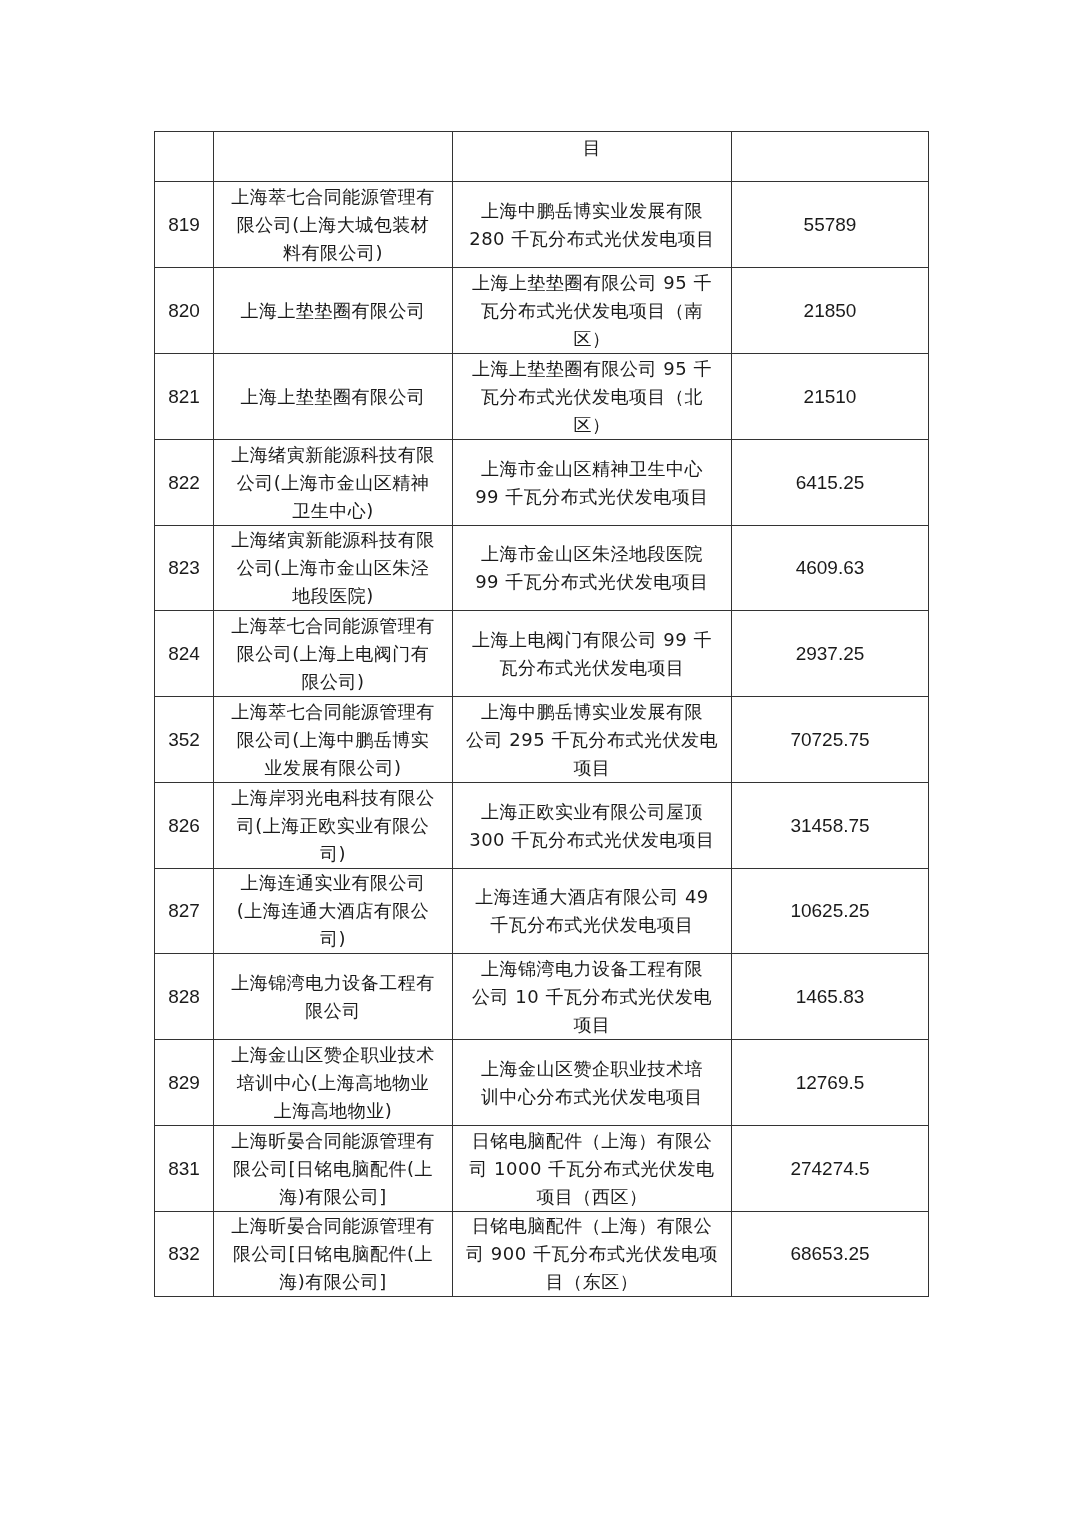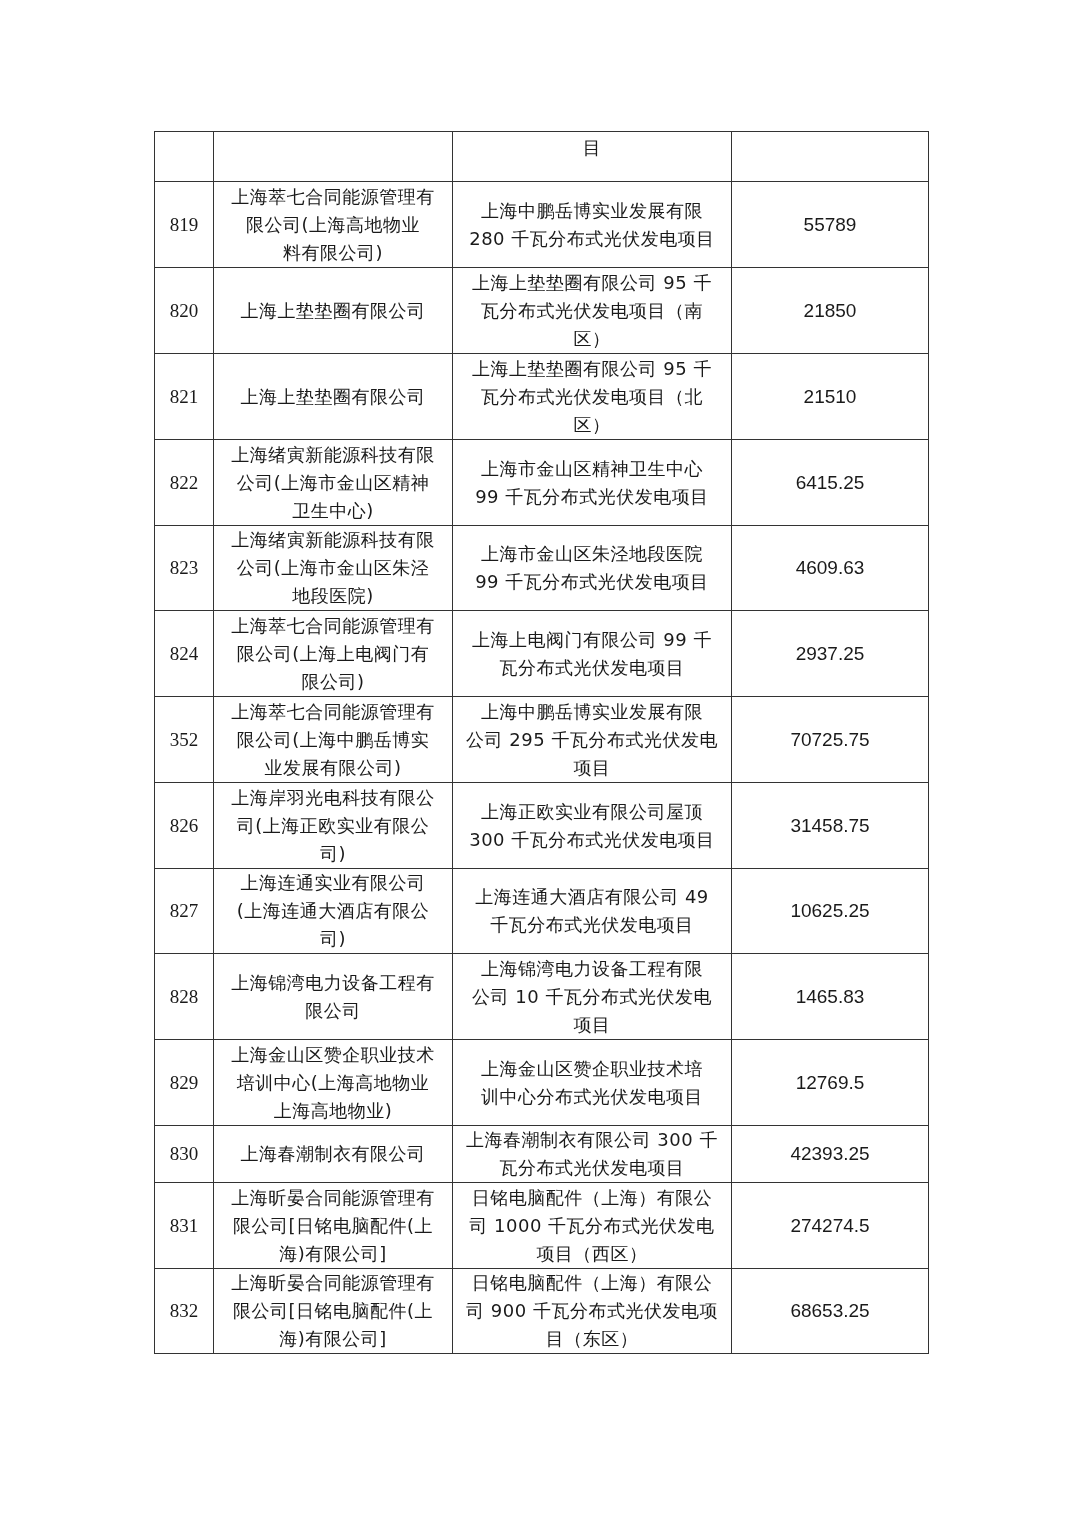--- a/index.html
+++ b/index.html
@@ -1,20 +1,20 @@
 <!DOCTYPE html>
 <html><head>
 <meta charset="utf-8">
 <style>
   html, body { margin:0; padding:0; background:#ffffff; }
   body { width:1080px; height:1528px; position:relative; font-family:"DejaVu Serif","Liberation Serif",serif; color:#1a1a1a; }
   .page { position:absolute; left:0; top:0; width:1080px; height:1528px; background:#fff; }
   table { position:absolute; left:154px; top:131px; border-collapse:collapse; table-layout:fixed; width:774px; }
   td { border:1px solid #333; text-align:center; vertical-align:middle; font-size:19px; line-height:28px; padding:0 6px; box-sizing:border-box; }
-  td.num { font-family:Liberation Serif, serif; font-size:19px; }
+  td.num { font-family:Liberation Sans, sans-serif; font-size:19px; }
   td.amt { font-family:Liberation Sans, sans-serif; font-size:19px; }
   col.c1 { width:59px; } col.c2 { width:239px; } col.c3 { width:279px; } col.c4 { width:197px; }
   .cjk { font-family:"DejaVu Sans","Liberation Sans",sans-serif; font-size:18px; line-height:28px; letter-spacing:0.5px; }
   td > div { text-align:center; }
 </style>
 </head>
 <body>
 
 <div class="page">
   <table>
@@ -28,21 +28,21 @@
       <tr style="height:50px">
         <td class="num"></td>
         <td class="cjk"></td>
         <td class="cjk" style="vertical-align:top;padding-top:2px"><span>目</span></td>
         <td class="amt"></td>
       </tr>
     <tr style="height: 86px;">
           <td class="num">819</td>
           <td class="cjk">
             <div>上海萃七合同能源管理有</div>
-            <div>限公司(上海高地物业</div>
+            <div>限公司(上海大城包装材</div>
             <div>料有限公司)</div>
           </td>
           <td class="cjk">
             <div>上海中鹏岳博实业发展有限</div>
             <div>280 千瓦分布式光伏发电项目</div>
           </td>
           <td class="amt">55789</td>
         </tr>
         <tr style="height: 86px;">
           <td class="num">820</td>
@@ -165,31 +165,20 @@
           <td class="cjk">
             <div>上海金山区赞企职业技术</div>
             <div>培训中心(上海高地物业</div>
             <div>上海高地物业)</div>
           </td>
           <td class="cjk">
             <div>上海金山区赞企职业技术培</div>
             <div>训中心分布式光伏发电项目</div>
           </td>
           <td class="amt">12769.5</td>
-        </tr>
-        <tr style="height: 57px;">
-          <td class="num">830</td>
-          <td class="cjk">
-            <div>上海春潮制衣有限公司</div>
-          </td>
-          <td class="cjk">
-            <div>上海春潮制衣有限公司 300 千</div>
-            <div>瓦分布式光伏发电项目</div>
-          </td>
-          <td class="amt">42393.25</td>
         </tr>
         <tr style="height: 86px;">
           <td class="num">831</td>
           <td class="cjk">
             <div>上海昕晏合同能源管理有</div>
             <div>限公司[日铭电脑配件(上</div>
             <div>海)有限公司]</div>
           </td>
           <td class="cjk">
             <div>日铭电脑配件（上海）有限公</div>

